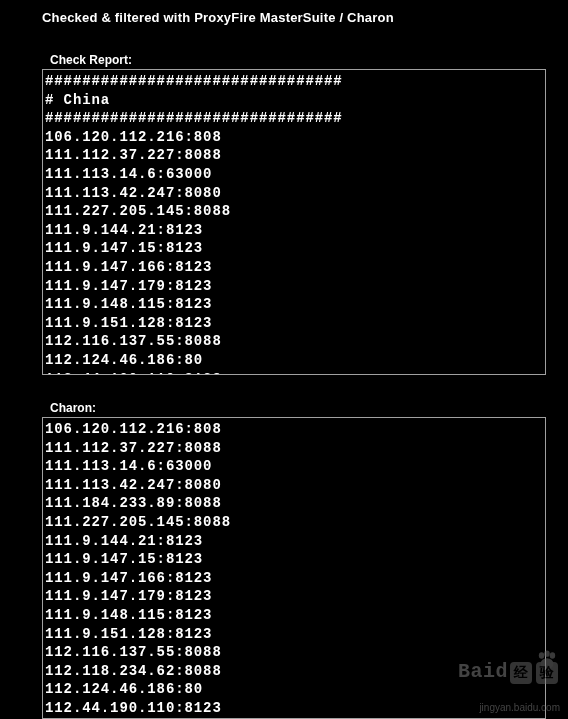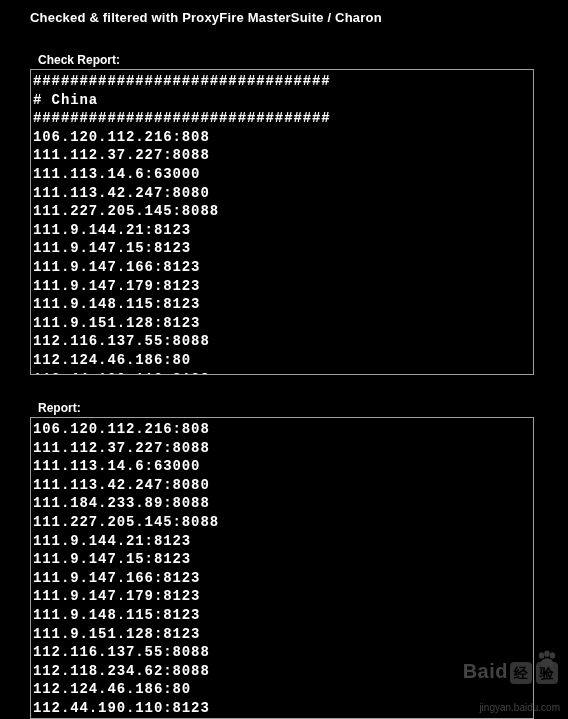--- a/index.html
+++ b/index.html
@@ -9,21 +9,21 @@
     height: 719px;
     background: #000000;
     overflow: hidden;
     font-family: Tahoma, Arial, sans-serif;
   }
   .page {
     box-sizing: border-box;
     width: 568px;
     height: 719px;
     background: #000000;
-    padding: 10px 24px 0 30px;
+    padding: 10px 24px 0 42px;
     position: relative;
   }
   .page-title {
     color: #ffffff;
     font-size: 13px;
     font-weight: bold;
     margin: 0 0 28px 0;
     letter-spacing: 0.2px;
   }
   .section-label {
@@ -96,20 +96,21 @@
     opacity: 0.55;
     font-family: Arial, sans-serif;
     line-height: 1.1;
     pointer-events: none;
   }
   .watermark .brand {
     font-size: 20px;
     font-weight: bold;
     letter-spacing: 0.5px;
     position: relative;
+    font-family: Liberation Mono, monospace;
   }
   .watermark .brand .ji {
     display:inline-block;
     background:#6b6b6b;
     color:#000;
     width:22px; height:22px;
     border-radius:4px;
     text-align:center;
     line-height:22px;
     font-size:14px;
@@ -149,21 +150,21 @@
 111.9.147.166:8123
 111.9.147.179:8123
 111.9.148.115:8123
 111.9.151.128:8123
 112.116.137.55:8088
 112.124.46.186:80
 112.44.190.110:8123</textarea>
 
   <div class="gap"></div>
 
-  <div class="section-label">Report:</div>
+  <div class="section-label">Charon:</div>
   <textarea class="report-box cleaned-box" readonly="" style="">106.120.112.216:808
 111.112.37.227:8088
 111.113.14.6:63000
 111.113.42.247:8080
 111.184.233.89:8088
 111.227.205.145:8088
 111.9.144.21:8123
 111.9.147.15:8123
 111.9.147.166:8123
 111.9.147.179:8123

